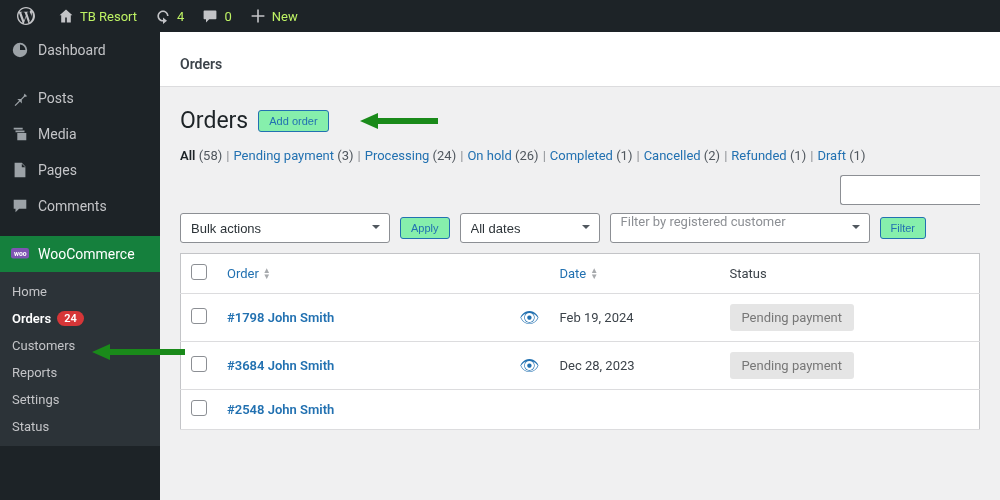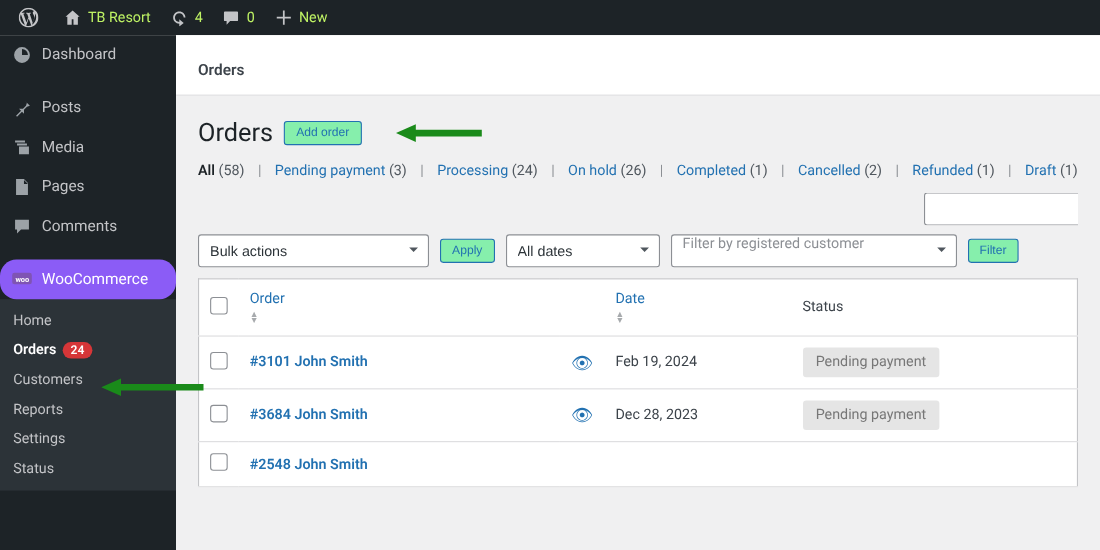--- a/index.html
+++ b/index.html
@@ -10,60 +10,60 @@
     .adminbar-item { display: flex; align-items: center; padding: 0 8px; height: 32px; cursor: pointer; }
     .ab-icon { width: 20px; height: 20px; display: inline-flex; align-items: center; justify-content: center; margin-right: 4px; }
     
     
     .wrap { display: flex; height: calc(500px - 32px); }
     
     
     .sidebar { width: 160px; background: #1d2327; color: #c3c4c7; font-size: 14px; }
     .sidebar-item { display: flex; align-items: center; padding: 8px 10px; cursor: pointer; }
     .sidebar-icon { width: 20px; height: 20px; margin-right: 8px; display: inline-flex; align-items: center; justify-content: center; }
-    .sidebar-item.current { background: #8b5cf6; color: #fff; position: relative; border-radius: 15px; }
+    .sidebar-item.current { background: #15803d; color: #fff; position: relative; }
     .sidebar-item.current::after { content: ''; position: absolute; right: -8px; top: 50%; margin-top: -8px; border: 8px solid transparent; border-right-color: #f0f0f1; }
     .submenu { background: #2c3338; padding: 6px 0; }
     .submenu-item { padding: 6px 12px; color: #c3c4c7; cursor: pointer; font-size: 13px; display: flex; align-items: center; }
     .submenu-item.current { color: #fff; font-weight: 600; }
     .badge { background: #d63638; color: #fff; border-radius: 9px; padding: 1px 7px; font-size: 11px; margin-left: 6px; font-weight: 600; }
     
     
     .content { flex: 1; background: #f0f0f1; overflow: hidden; }
     .page-header-strip { background: #fff; border-bottom: 1px solid #dcdcde; padding: 24px 20px 14px; font-size: 14px; font-weight: 600; }
     .content-body { padding: 10px 20px; }
     .title-row { display: flex; align-items: center; margin: 10px 0 14px; }
     h1 { font-size: 23px; font-weight: 400; color: #1d2327; margin-right: 10px; }
     .btn-outline { border: 1px solid #2271b1; color: #2271b1; background: #86efac; padding: 4px 10px; border-radius: 3px; font-size: 11px; cursor: pointer; }
     
     
     .arrow { position: absolute; }
     
     
-    .subsubsub { display: flex; flex-wrap: wrap; gap: 4px; font-size: 13px; margin-bottom: 12px; justify-content: space-between; }
+    .subsubsub { display: flex; flex-wrap: wrap; gap: 4px; font-size: 13px; margin-bottom: 12px; }
     .subsubsub a { color: #2271b1; text-decoration: none; cursor: pointer; }
     .subsubsub .count { color: #50575e; }
     .subsubsub .sep { color: #8c8f94; }
     .subsubsub .current-filter { color: #1d2327; font-weight: 600; }
     
     
     .tablenav { display: flex; gap: 10px; align-items: center; margin-bottom: 10px; }
     select, .select-like { border: 1px solid #8c8f94; border-radius: 3px; background: #fff; padding: 0 28px 0 10px; height: 30px; font-size: 13px; color: #2c3338; appearance: none; position: relative; cursor: pointer; min-width: 140px; }
     .select-wrap { position: relative; display: inline-block; }
     .select-wrap::after { content: ''; position: absolute; right: 10px; top: 12px; border: 4px solid transparent; border-top-color: #50575e; pointer-events: none; }
     .filter-customer { width: 260px; color: #8c8f94; }
     
     .search-box { margin-left: auto; }
     .search-input { border: 1px solid #8c8f94; border-radius: 3px; height: 30px; padding: 0 8px; width: 140px; background: #fff; }
     
     
     table { width: 100%; border-collapse: collapse; background: #fff; border: 1px solid #c3c4c7; }
     th, td { text-align: left; padding: 10px; border-bottom: 1px solid #dcdcde; font-size: 13px; }
     th { font-weight: 400; }
-    th .sort-col { color: #2271b1; cursor: pointer; display: inline-flex; gap: 4px; flex-direction: column; }
+    th .sort-col { color: #2271b1; cursor: pointer; display: inline-flex; align-items: center; gap: 4px; }
     .sort-arrows { display: inline-flex; flex-direction: column; font-size: 8px; line-height: 6px; color: #a7aaad; }
     .checkbox { width: 16px; height: 16px; border: 1px solid #8c8f94; border-radius: 3px; background: #fff; display: inline-block; cursor: pointer; }
     .order-link { color: #2271b1; font-weight: 600; cursor: pointer; }
     .preview-icon { color: #2271b1; cursor: pointer; font-size: 16px; }
     .status-chip { background: #e5e5e5; color: #777; padding: 6px 12px; border-radius: 3px; display: inline-block; font-size: 13px; cursor: pointer; }
     td.col-check, th.col-check { width: 30px; }
     td.col-preview { width: 40px; text-align: right; }
     td.col-date, th.col-date { width: 170px; }
     td.col-status, th.col-status { width: 260px; }
   </style>
@@ -244,21 +244,21 @@
             <th class="col-date"><span class="sort-col">
                   <span>Date</span> 
                   <span class="sort-arrows">▲<br>▼</span>
                 </span></th>
             <th class="col-status">Status</th>
           </tr>
         </thead>
         <tbody>
           <tr>
             <td class="col-check"><span class="checkbox"></span></td>
-            <td><a class="order-link">#3101 John Smith</a></td>
+            <td><a class="order-link">#1798 John Smith</a></td>
             <td class="col-preview"><span class="preview-icon">👁</span></td>
             <td class="col-date">Feb 19, 2024</td>
             <td class="col-status"><span class="status-chip">Pending payment</span></td>
           </tr>
           <tr>
             <td class="col-check"><span class="checkbox"></span></td>
             <td><a class="order-link">#3684 John Smith</a></td>
             <td class="col-preview"><span class="preview-icon">👁</span></td>
             <td class="col-date">Dec 28, 2023</td>
             <td class="col-status"><span class="status-chip">Pending payment</span></td>

